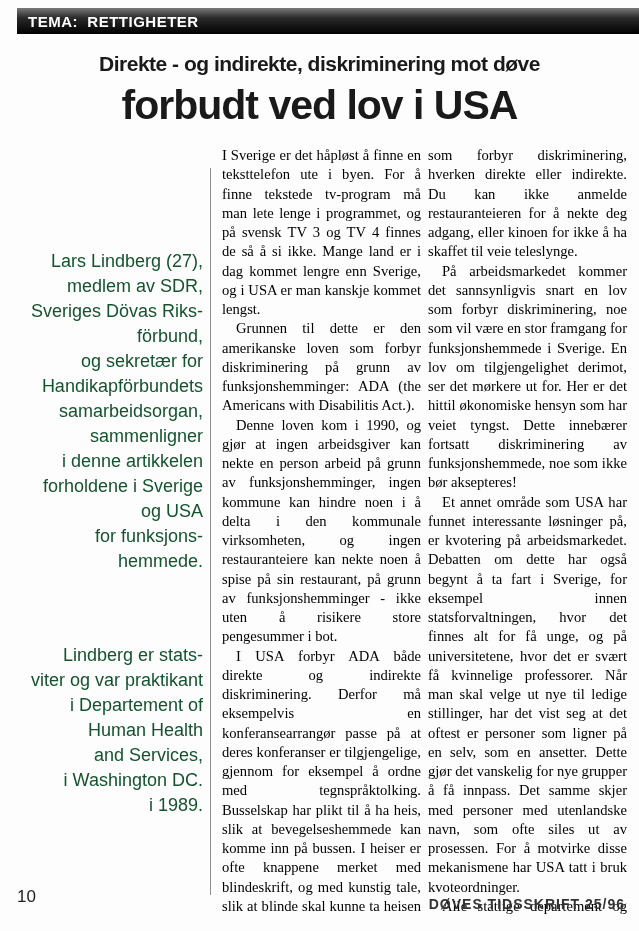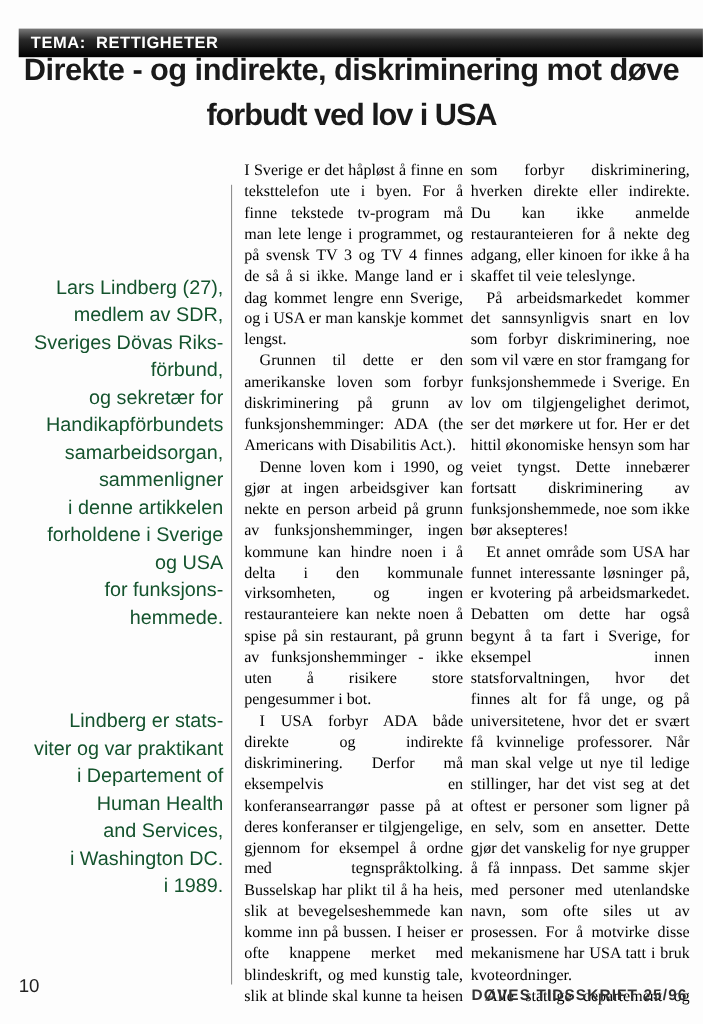--- a/index.html
+++ b/index.html
@@ -8,33 +8,33 @@
     background:#ffffff;
     font-family:"Liberation Sans",sans-serif;
     color:#1f1f1f;
     position:relative;
     overflow:hidden;
   }
   .page{position:absolute;inset:0;background:#fdfdfd;}
 
   
   .tema-bar{
-    position:absolute;left:17px;right:0;top:26px;height:26px;
+    position:absolute;left:17px;right:0;top:8px;height:26px;
     background:linear-gradient(180deg,#7a7a7a 0%,#2a2a2a 38%,#000 100%);
     display:flex;align-items:center;
   }
   .tema-bar span{
     color:#fff;font-weight:bold;font-size:15px;letter-spacing:0.5px;
     padding-left:11px;white-space:pre;
   }
 
   
   .headline{position:absolute;left:0;right:0;top:46px;text-align:center;color:#1a1a1a;}
-  .headline .l1{font-size:28px;font-weight:bold;letter-spacing:-0.5px;line-height:36px;}
-  .headline .l2{font-size:28px;font-weight:bold;letter-spacing:-1px;line-height:46px;}
+  .headline .l1{font-size:21px;font-weight:bold;letter-spacing:-0.5px;line-height:36px;}
+  .headline .l2{font-size:41px;font-weight:bold;letter-spacing:-1px;line-height:46px;}
 
   
   .sidebar{
     position:absolute;left:17px;top:224px;width:186px;
     text-align:right;font-size:18px;line-height:25px;color:#14532d;
     white-space:pre-line;
   }
   .sidebar .blk2{margin-top:44px;}
 
   

